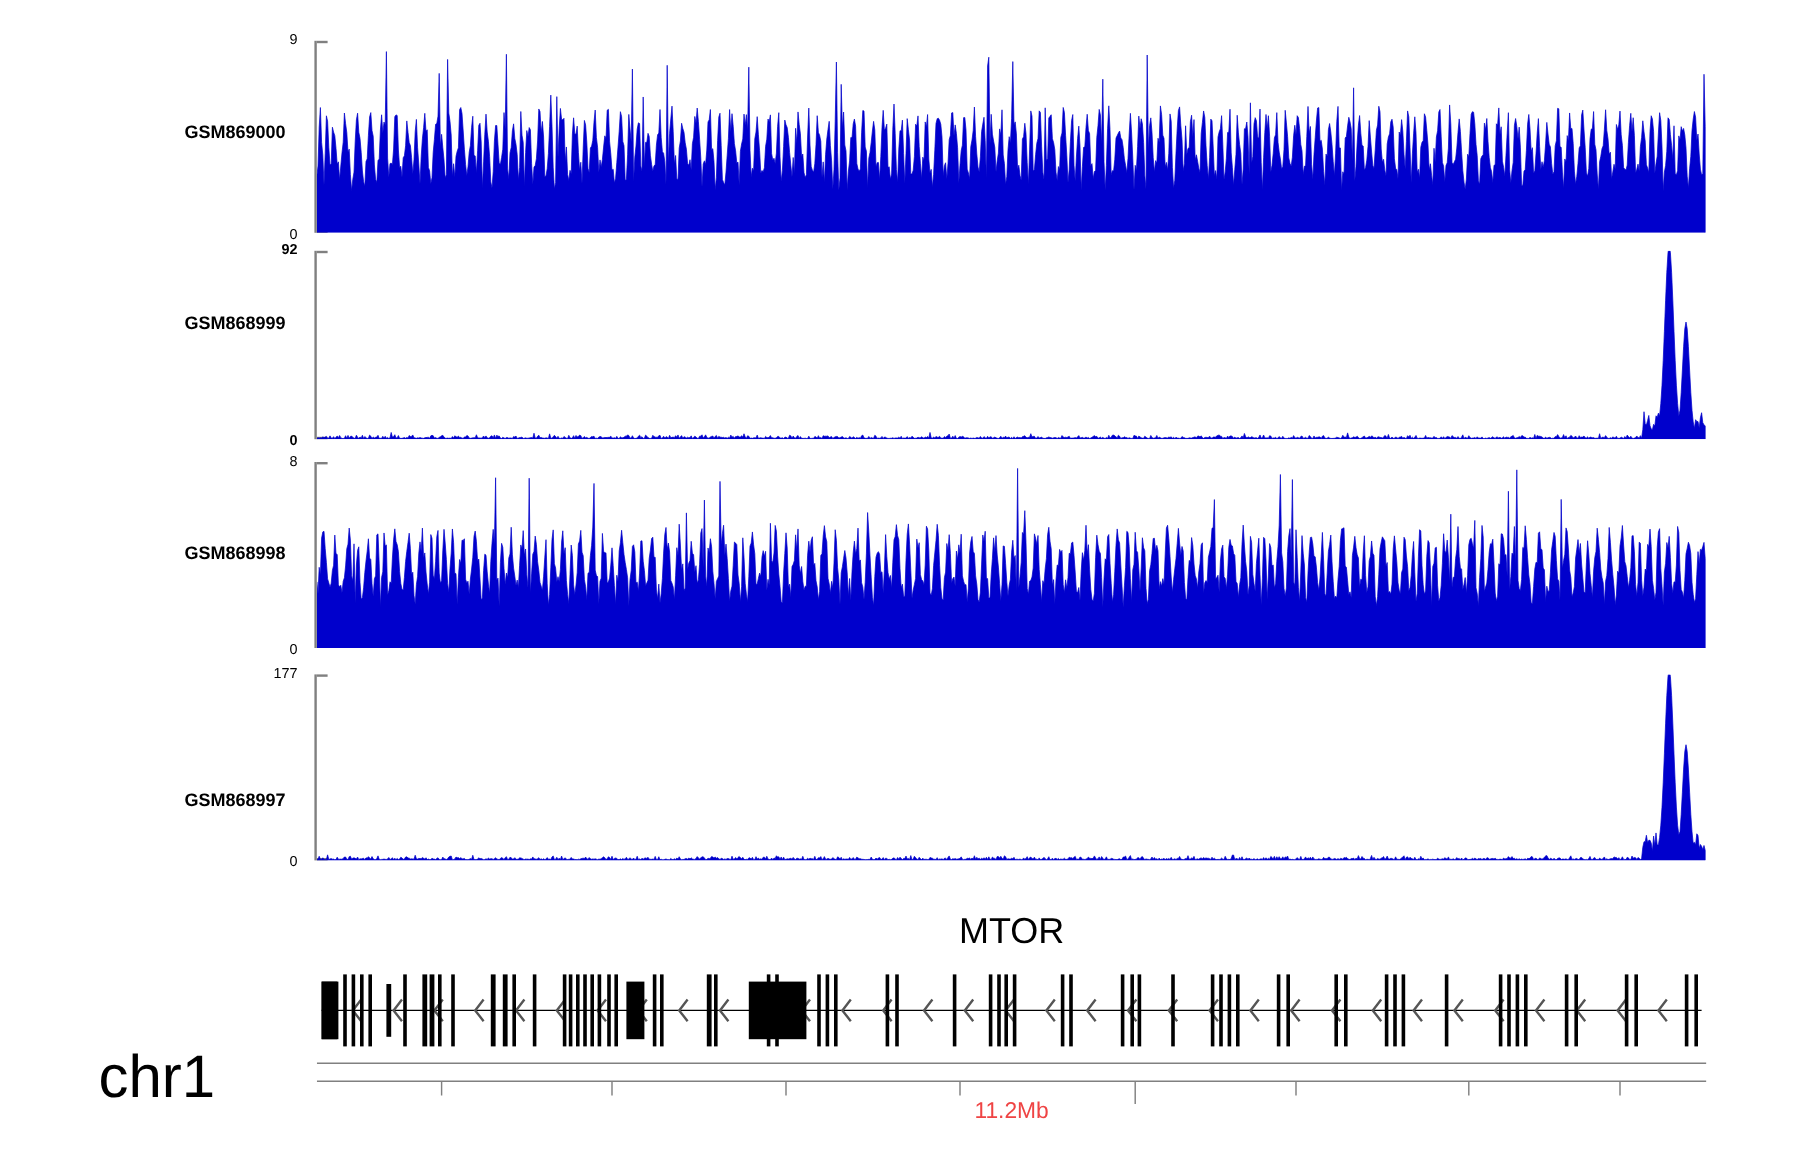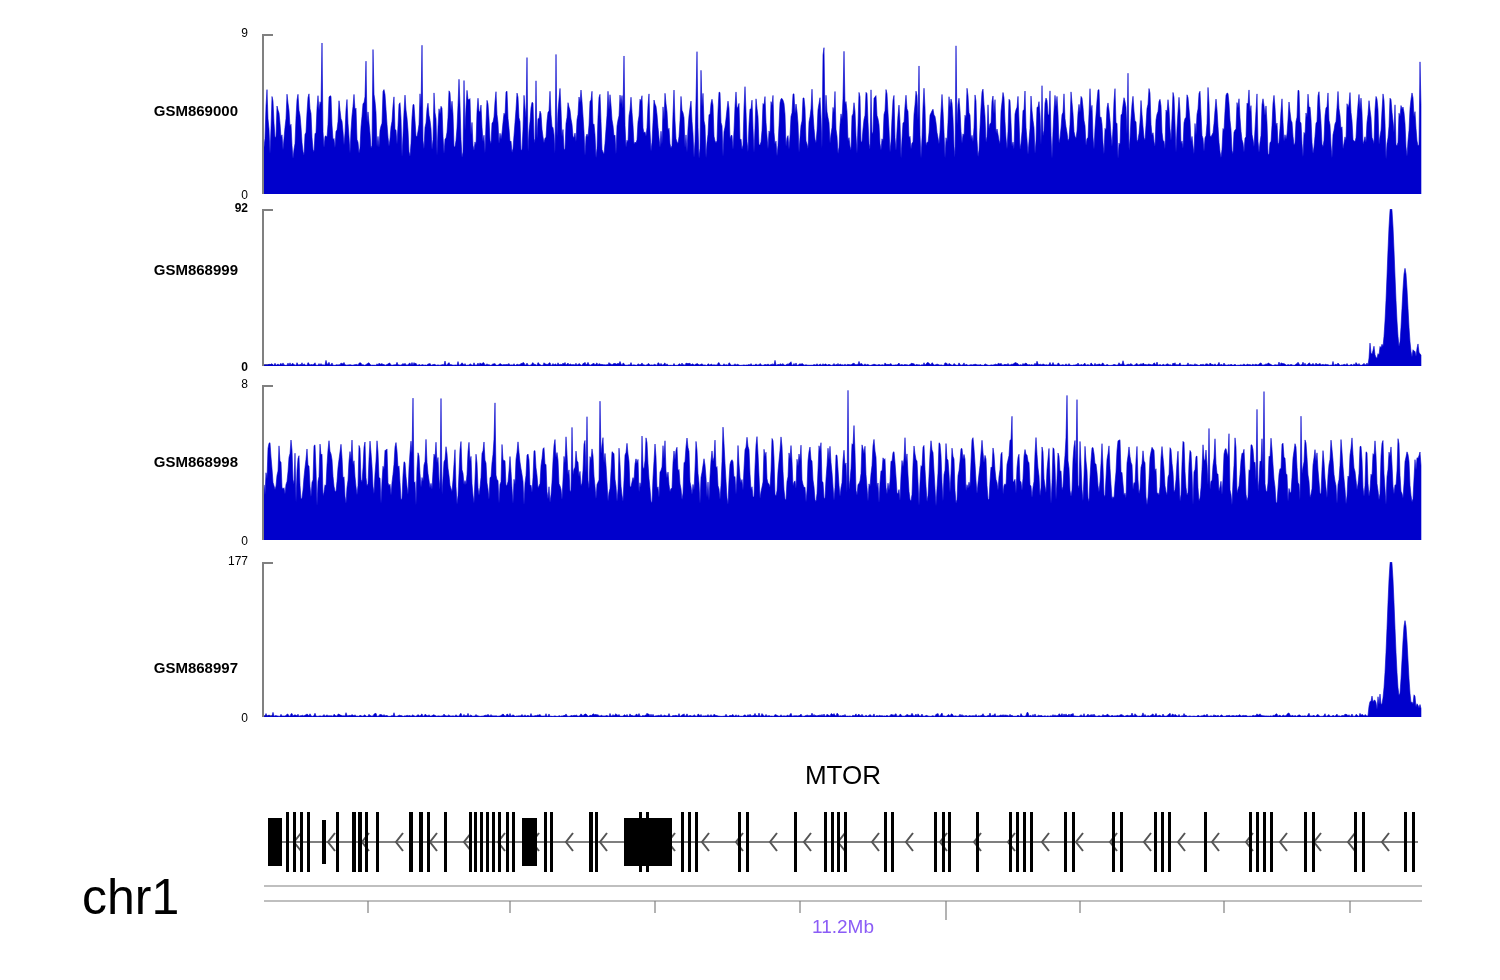--- a/index.html
+++ b/index.html
@@ -20,29 +20,29 @@
             white-space:nowrap;text-align:right;}
   .axis-min{position:absolute;right:8px;bottom:-8px;font-size:12px;color:#000;
             white-space:nowrap;text-align:right;}
   .axis-num-wrap{position:absolute;left:212px;width:44px;}
   .plot{position:absolute;left:264px;width:1158px;overflow:hidden;}
   .plot svg{display:block;}
 
   
   .gene-panel{position:absolute;left:0;top:760px;width:1500px;height:120px;}
   .gene-name{position:absolute;left:264px;width:1158px;top:0;text-align:center;
-             font-size:26px;color:#000;}
+             font-size:30px;color:#000;}
   .gene-svg{position:absolute;left:264px;top:44px;}
 
   
   .chrom-label{position:absolute;left:82px;top:868px;font-size:50px;color:#000;}
   .ruler{position:absolute;left:264px;top:880px;width:1158px;height:96px;}
   .ruler svg{display:block;}
   .ruler-text{position:absolute;left:0;width:1158px;top:36px;text-align:center;
-              font-size:19px;color:#8b5cf6;}
+              font-size:19px;color:#ef4444;}
 </style>
 </head>
 <body>
 
 <div class="browser">
 
   <div class="track" style="top:34px;height:160px;">
     <div class="track-label" style="top:68px;">GSM869000</div>
     <div class="axis-num-wrap" style="top:0;height:160px;">
       <div class="axis-max">9</div>

